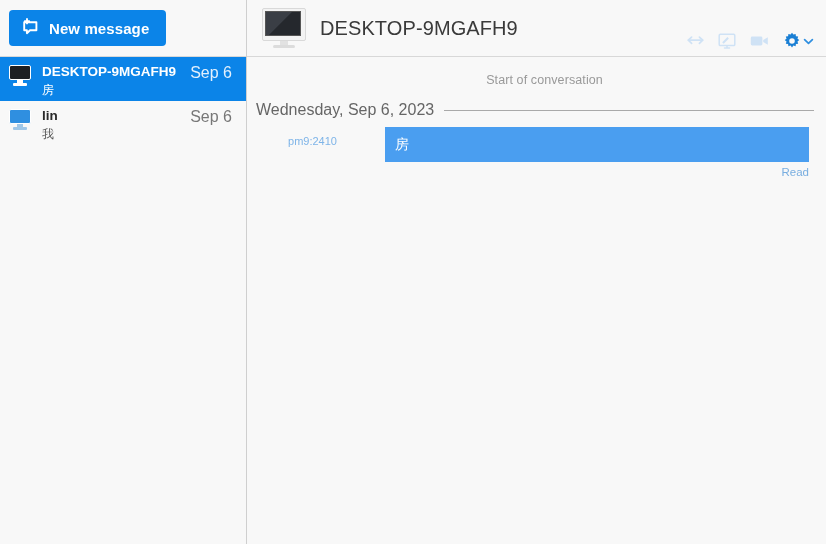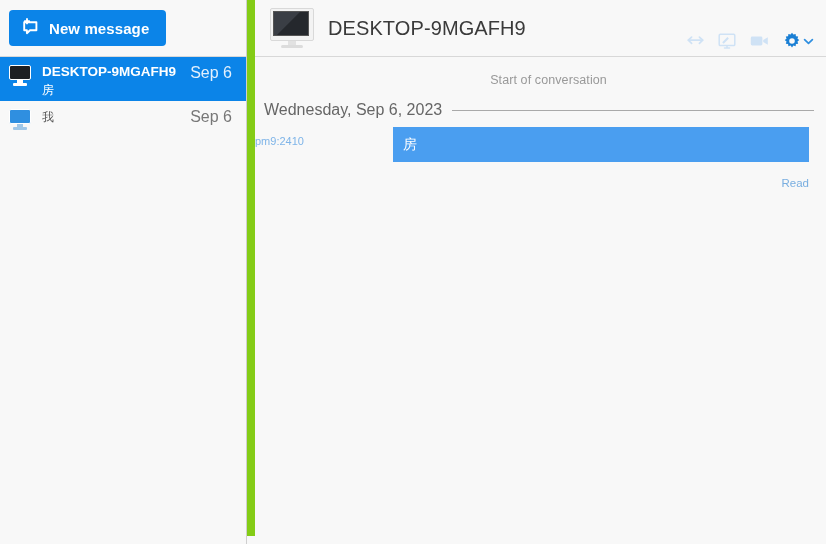--- a/index.html
+++ b/index.html
@@ -8,22 +8,21 @@
     width: 826px; height: 544px;
     overflow: hidden;
     background: #f8f8f8;
     font-family: "Liberation Sans", sans-serif;
     -webkit-font-smoothing: antialiased;
   }
   .app {
     position: relative;
     width: 826px; height: 536px;
     display: flex;
-    background: #84cc16;
-    gap: 8px;
+    background: #be185d;
   }
 
   
   .sidebar {
     width: 247px;
     height: 544px;
     background: #f8f8f8;
     border-right: 1px solid #cfcfcf;
     display: flex;
     flex-direction: column;
@@ -259,39 +258,39 @@
 
   .msg-row {
     display: flex;
     align-items: flex-start;
     padding: 0 17px 0 0;
   }
   .msg-time {
     flex: 0 0 auto;
     font-size: 11px;
     color: #7eb4e8;
-    text-align: left;
+    text-align: center;
     padding: 8px 7px 0 0;
     width: 138px;
     white-space: nowrap;
   }
   .msg-col { flex: 1 1 auto; min-width: 0; }
   .msg-bubble {
     background: #4a9ef0;
     color: #ffffff;
     font-size: 14px;
     line-height: 20px;
     padding: 7px 10px 8px 10px;
     min-height: 34px;
   }
   .msg-status {
     text-align: right;
     font-size: 11.5px;
     color: #79aee0;
-    padding-top: 15px;
+    padding-top: 4px;
   }
 </style>
 </head>
 <body>
 
 <div class="app">
 
   <div class="sidebar">
 
     <div class="sidebar-top">
@@ -325,20 +324,21 @@
 
       <div class="convo-item">
         <span class="convo-avatar">
           <span class="mon blue">
             <span class="screen"></span>
             <span class="neck"></span>
             <span class="base"></span>
           </span>
         </span>
         <span class="convo-body">
+          <span class="convo-name">lin</span>
           <span class="convo-preview">我</span>
         </span>
         <span class="convo-date">Sep 6</span>
       </div>
 
     </div>
   </div>
 
   <div class="main">
 

